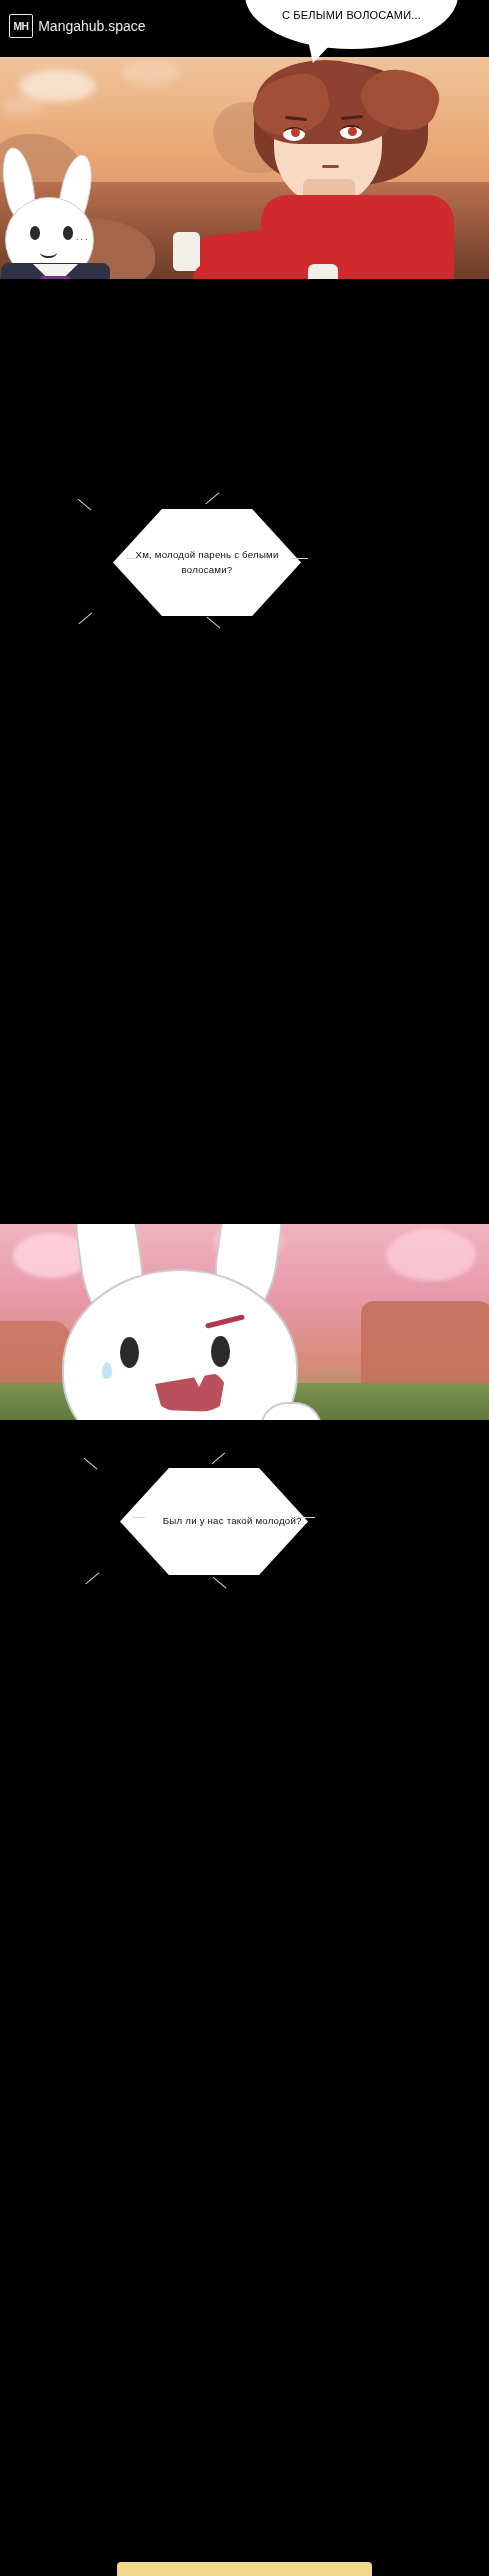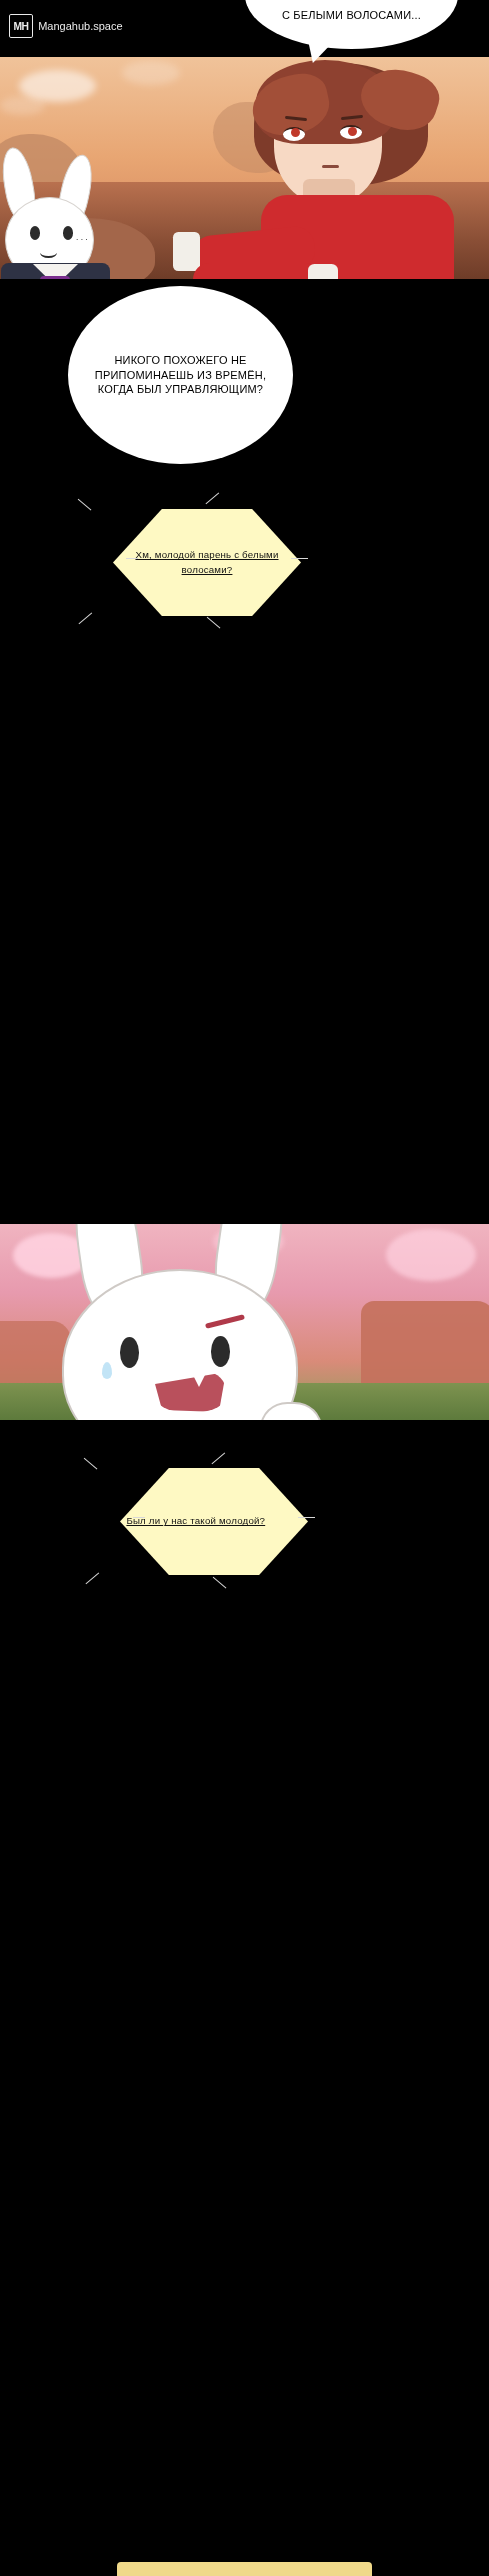--- a/index.html
+++ b/index.html
@@ -46,21 +46,21 @@
     font-size: 10.3px;
     font-weight: bold;
     display: flex;
     align-items: center;
     justify-content: center;
     letter-spacing: -0.6px;
     opacity: .92;
   }
   .wm-text {
     color: #ffffff;
-    font-size: 11px;
+    font-size: 14px;
     opacity: .92;
     font-family: "Liberation Sans", sans-serif;
   }
 
   
   .bubble-ellipse {
     position: absolute;
     background: #ffffff;
     border-radius: 50%;
     display: flex;
@@ -75,29 +75,28 @@
     text-transform: uppercase;
     line-height: 1.32;
     padding: 0 14px;
     font-size: 11px;
     letter-spacing: 0.2px;
   }
 
   
   .bubble-hex {
     position: absolute;
-    background: #fef9c3;
+    background: #ffffff;
     display: flex;
     align-items: center;
-    justify-content: flex-start;
+    justify-content: flex-end;
     text-align: center;
     color: #111111;
     z-index: 40;
     clip-path: polygon(26% 0%, 74% 0%, 100% 50%, 74% 100%, 26% 100%, 0% 50%);
-    text-decoration: underline;
   }
   .bubble-hex .bubble-text {
     text-transform: none;
     font-size: 9.7px;
     line-height: 1.45;
     padding: 0 6.4px;
   }
 
   
   .spark {
@@ -334,23 +333,20 @@
     <div class="rb-eye" style="left:30px; top:169px;"></div>
     <div class="rb-eye" style="left:63px; top:169px;"></div>
     <div class="rb-mouth" style="left:40px; top:190px;"></div>
     <div class="rb-body" style="left:1.3px; top:206px; width:109px; height:74px;"></div>
     <div class="rb-collar" style="left:33px; top:207px; width:45px; height:22px; clip-path:polygon(0 0,100% 0,50% 100%);"></div>
     <div class="rb-bow" style="left:40px; top:219px;"></div>
 
     <div style="position:absolute; left:76px; top:175px; color:#2b2b2b; font-size:8.4px;">. . .</div>
   </div>
 
-  <div class="bubble-ellipse" style="left:68px; top:286px; width:225px; height:178px;">
-    <div class="bubble-text">НИКОГО ПОХОЖЕГО НЕ ПРИПОМИНАЕШЬ ИЗ ВРЕМЁН, КОГДА БЫЛ УПРАВЛЯЮЩИМ?</div>
-  </div>
 
   <div class="bubble-hex" style="left:113px; top:509px; width:188px; height:107px;">
     <div class="bubble-text">Хм, молодой парень с белыми волосами?</div>
   </div>
   <div class="spark" style="left:76px; top:504px; transform:rotate(40deg);"></div>
   <div class="spark" style="left:204px; top:498px; transform:rotate(-40deg);"></div>
   <div class="spark" style="left:77px; top:618px; transform:rotate(-40deg);"></div>
   <div class="spark" style="left:205px; top:622px; transform:rotate(40deg);"></div>
   <div class="spark" style="left:291px; top:558px; transform:rotate(0deg);"></div>
   <div class="spark" style="left:126px; top:558px; transform:rotate(0deg); width:11.6px;"></div>

